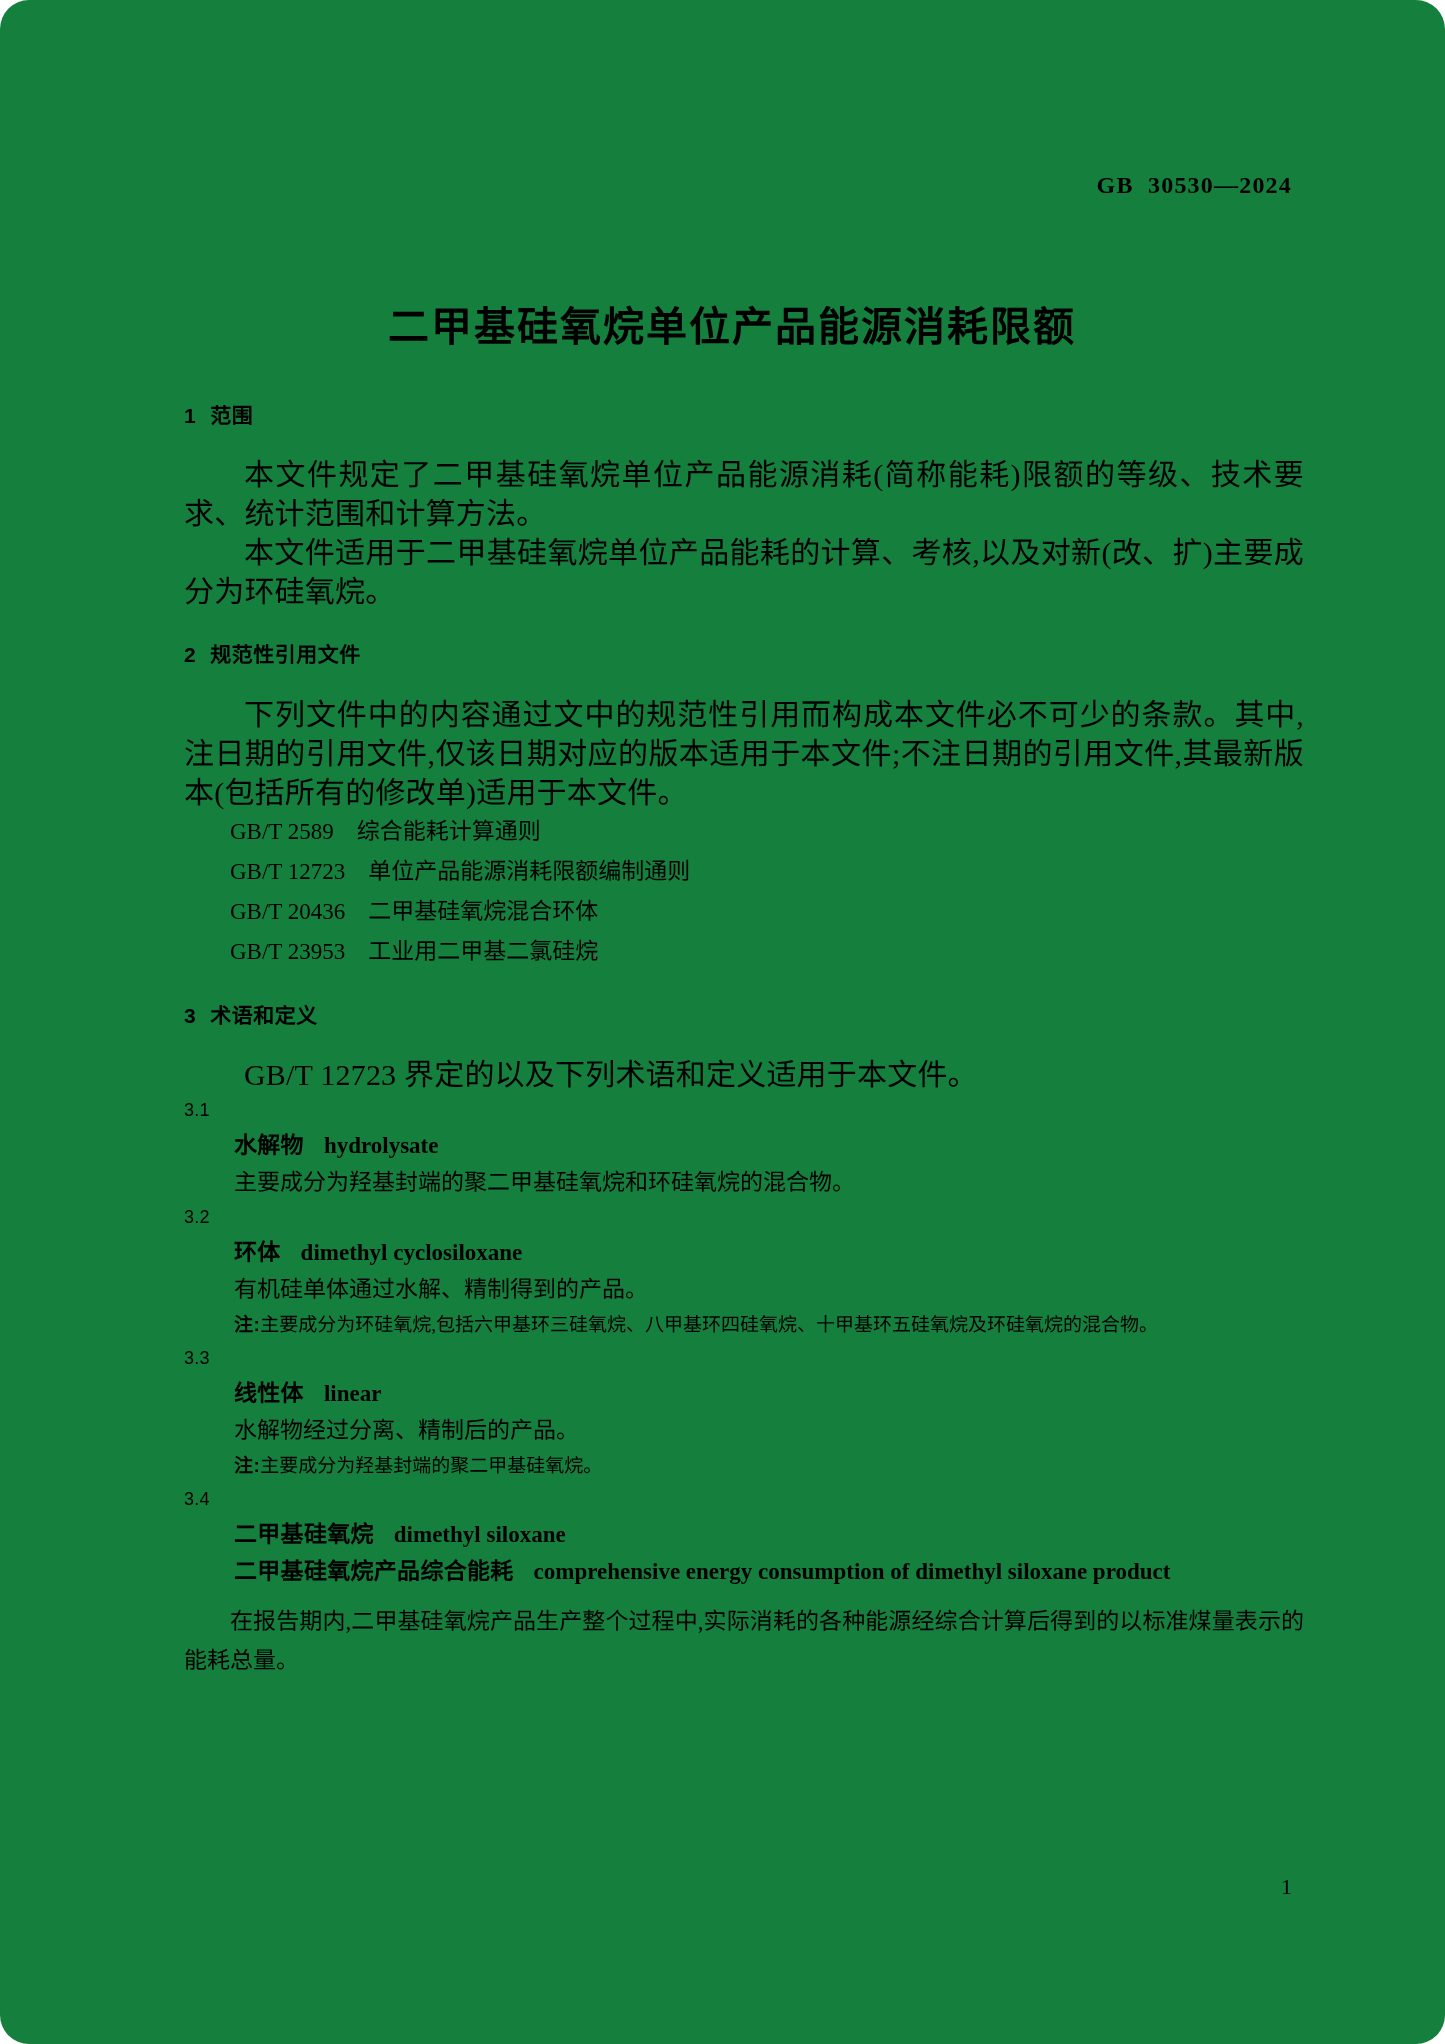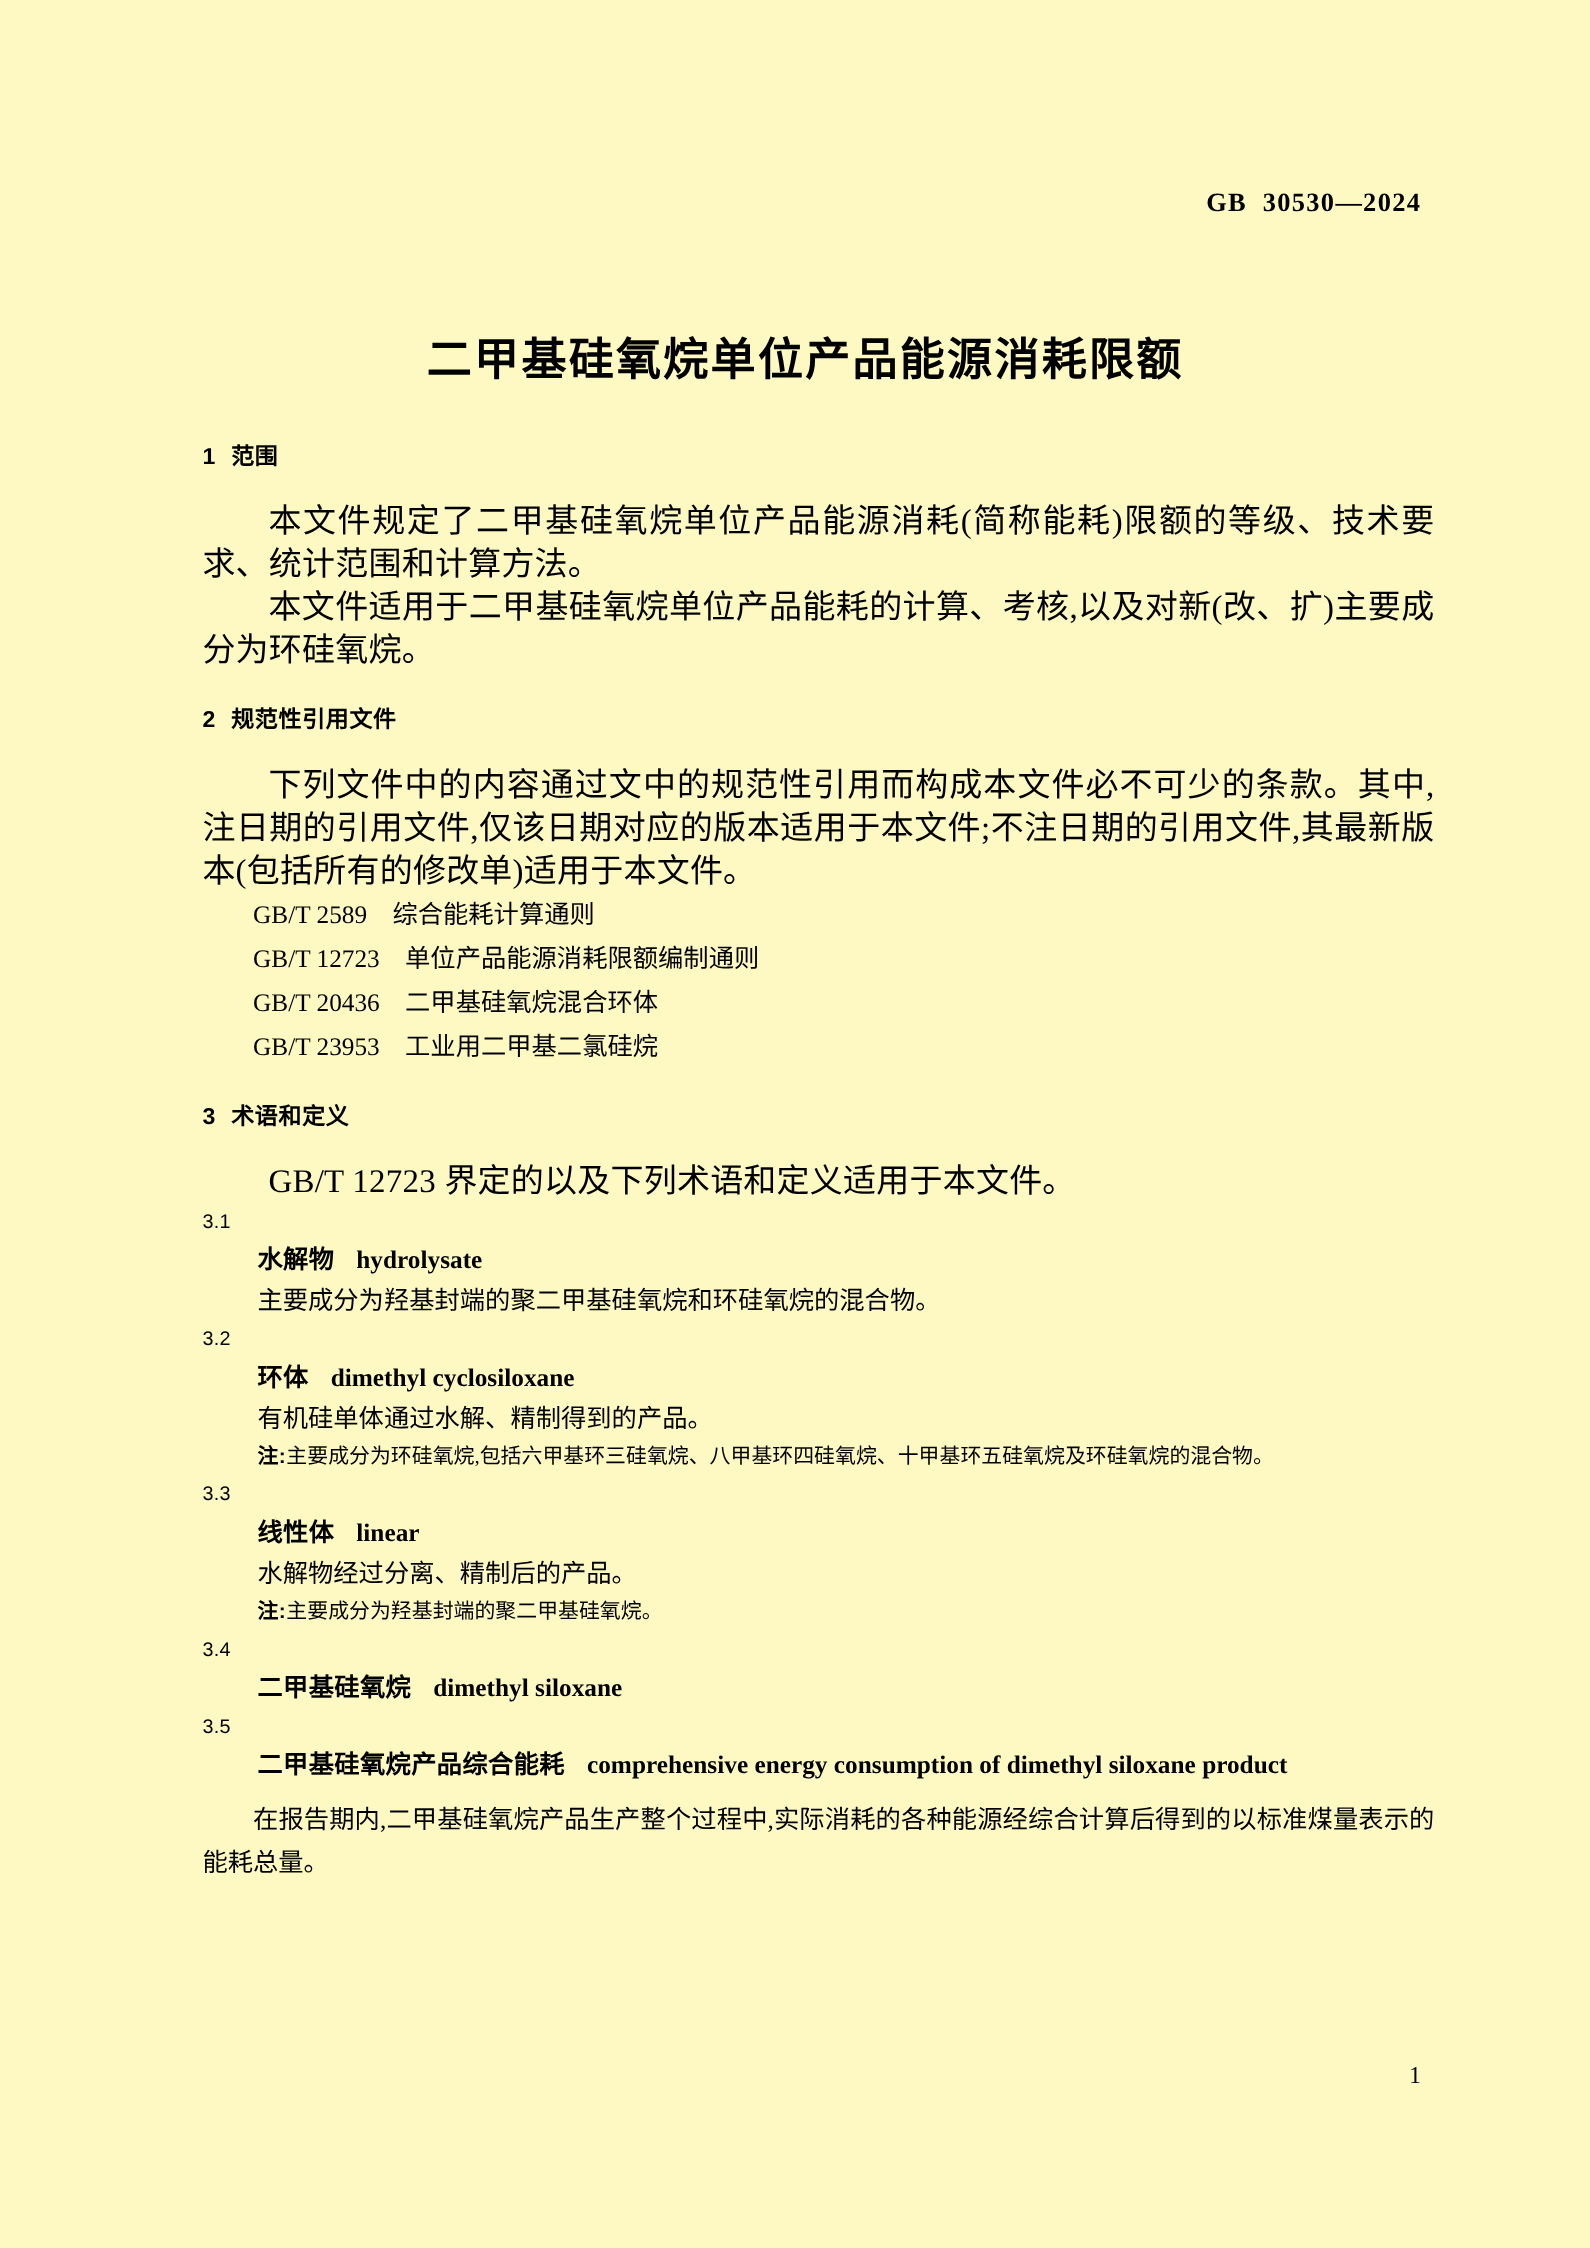--- a/index.html
+++ b/index.html
@@ -13,23 +13,24 @@
     font-family: "Liberation Serif", "DejaVu Serif", serif;
     color: #000000;
     -webkit-font-smoothing: antialiased;
   }
 
   .page {
     position: relative;
     width: 1445px;
     height: 2044px;
     margin: 0 auto;
-    background: #fef9c3;
+    background: #15803d;
     overflow: hidden;
     box-sizing: border-box;
+    border-radius: 29px;
   }
 
   
   .content {
     position: absolute;
     left: 172px;
     top: 0;
     width: 1120px;   
   }
 
@@ -249,21 +250,20 @@
         </p>
       </div>
 
       <p class="clause-num">3.4</p>
       <div class="term-block">
         <p class="term-name">
           <span>二甲基硅氧烷</span><span class="en">dimethyl siloxane</span>
         </p>
       </div>
 
-      <p class="clause-num">3.5</p>
       <div class="term-block">
         <p class="term-name">
           <span>二甲基硅氧烷产品综合能耗</span><span class="en">comprehensive energy consumption of dimethyl siloxane product</span>
         </p>
         <p class="outdent-full">在报告期内,二甲基硅氧烷产品生产整个过程中,实际消耗的各种能源经综合计算后得到的以标准煤量表示的能耗总量。</p>
       </div>
 
     </div>
 
     <div class="page-number">1</div>

